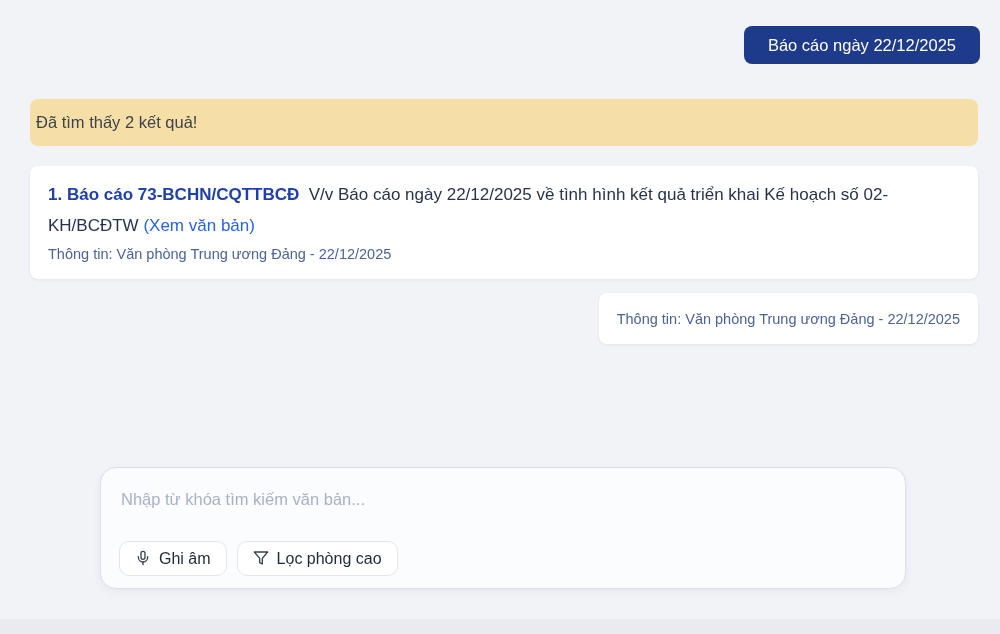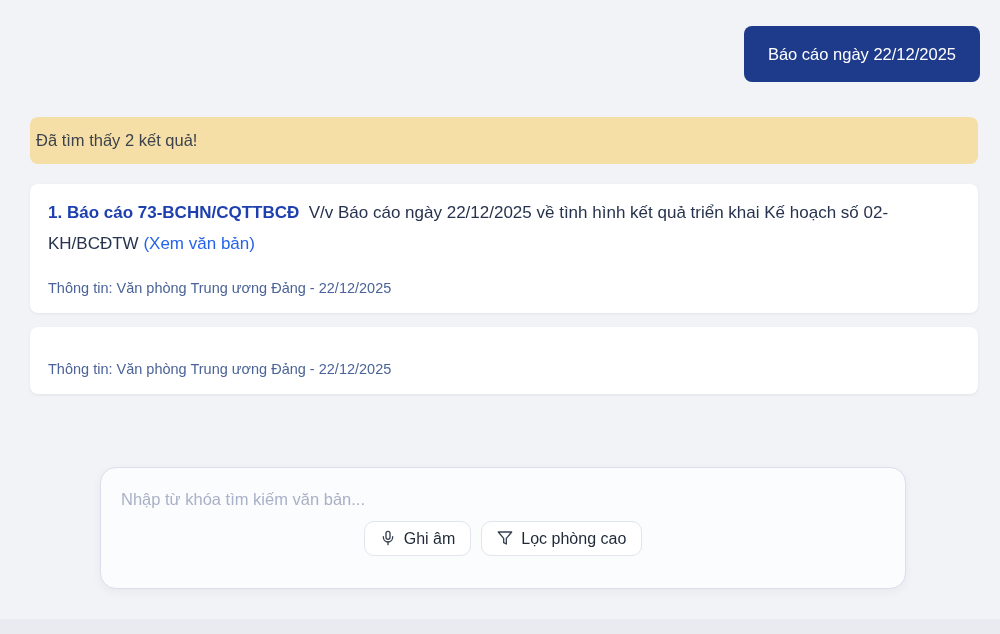--- a/index.html
+++ b/index.html
@@ -16,53 +16,53 @@
     justify-content: flex-end;
     padding: 26px 20px 0 0;
   }
   .report-btn {
     background: #1e3a8a;
     color: #ffffff;
     border: none;
     border-radius: 8px;
     font-family: inherit;
     font-size: 16.5px;
-    padding: 19px 24px;
+    padding: 10px 24px;
     cursor: pointer;
     line-height: 1.1;
   }
 
   
   .alert {
     margin: 35px 22px 0 30px;
     background: #f6dfa6;
     border-radius: 8px;
     padding: 14px 6px;
     font-size: 16.5px;
     color: #3c434e;
   }
 
   
-  .results { margin: 20px 22px 0 30px; display: flex; flex-direction: column; gap: 14px; }
+  .results { margin: 20px 22px 0 30px; display: flex; flex-direction: column; gap: 14px; align-items: flex-end; }
   .card {
     background: #ffffff;
     border-radius: 8px;
     box-shadow: 0 1px 3px rgba(16,24,40,0.07);
     padding: 14px 18px 13px 18px;
   }
   .card p.main {
     font-size: 17px;
     line-height: 1.82;
     color: #27334e;
   }
   .card .title { font-weight: 700; color: #1e40af; }
   .card .summary { }
   .card .doc-link { color: #2563eb; text-decoration: none; cursor: pointer; }
   .card .meta {
-    margin-top: 18px;
+    margin-top: 2px;
     font-size: 14.5px;
     color: #4b6398;
     line-height: 1.5;
   }
 
   
   .composer {
     position: absolute;
     left: 100px;
     top: 467px;
@@ -83,22 +83,22 @@
     background: transparent;
     font-family: inherit;
     font-size: 16.5px;
     color: #2b3446;
     padding: 22px 20px 0 20px;
   }
   .composer textarea::placeholder { color: #a9b1c6; }
   .composer-actions {
     display: flex;
     align-items: center;
-    justify-content: center;
-    padding: 0 18px 32px 18px;
+    justify-content: flex-start;
+    padding: 0 18px 12px 18px;
   }
   .left-actions { display: flex; gap: 10px; }
   .chip-btn {
     display: inline-flex;
     align-items: center;
     gap: 8px;
     background: #ffffff;
     border: 1px solid #e2e5ec;
     border-radius: 10px;
     padding: 7px 15px;

